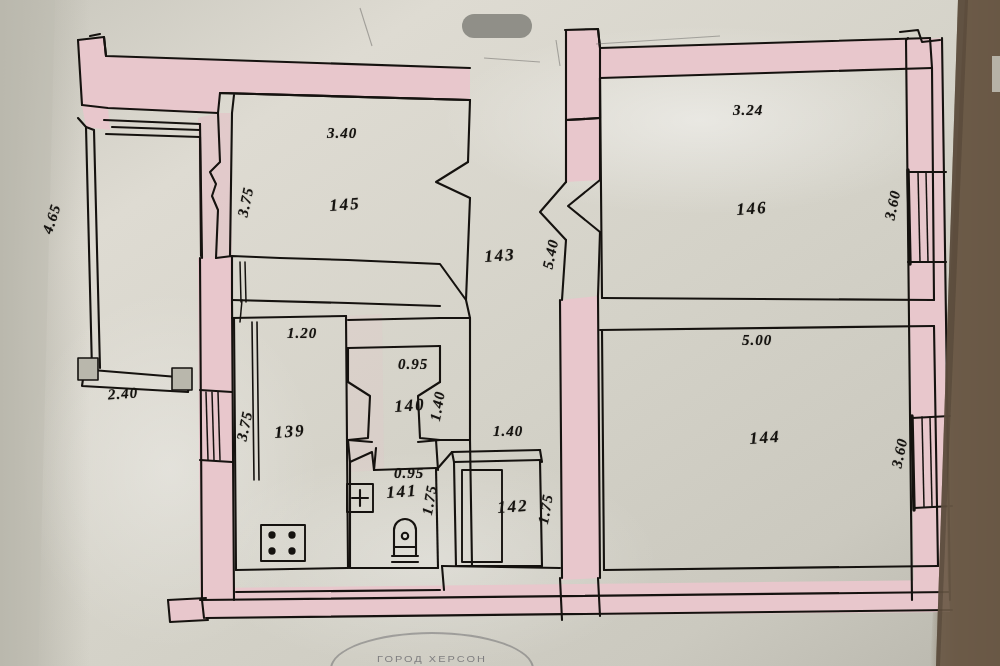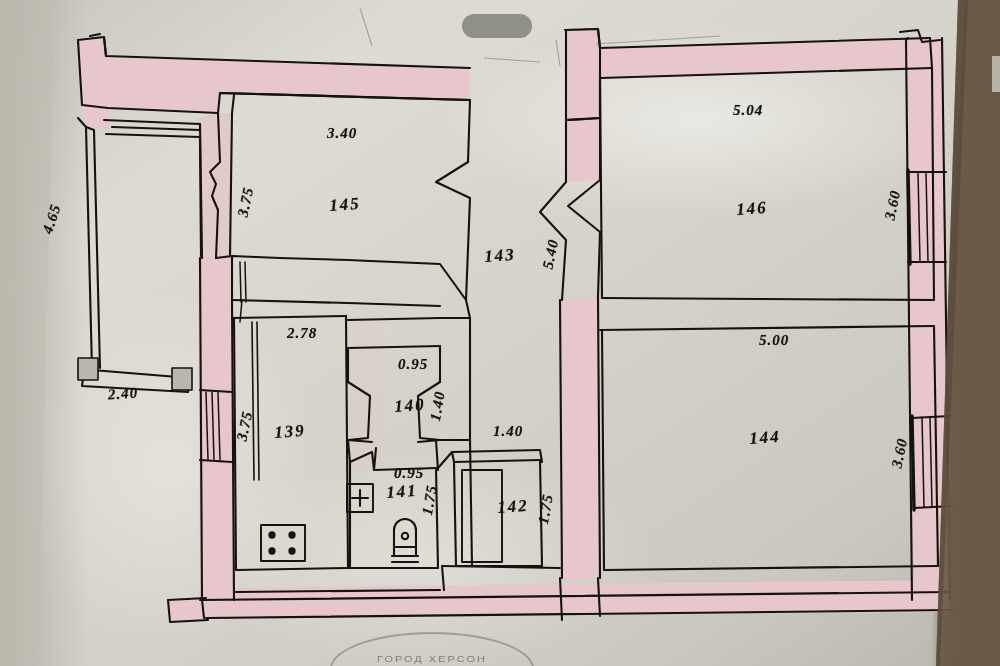--- a/index.html
+++ b/index.html
@@ -287,23 +287,23 @@
   </svg>
 
   <div id="redaction"></div>
 
   <div id="stamp">
     <span>ГОРОД ХЕРСОН</span>
   </div>
 
   <div id="labels">
       <div class="lbl dim" style="left: 342px; top: 110px; transform: translate(-50%, -50%) rotate(0deg); margin-top: 23px;">3.40</div>
-      <div class="lbl dim" style="left: 748px; top: 110px; transform: translate(-50%, -50%) rotate(0deg);">5.04</div>
-      <div class="lbl dim" style="left: 774px; top: 340px; transform: translate(-50%, -50%) rotate(0deg);">5.00</div>
-      <div class="lbl dim" style="left: 302px; top: 333px; transform: translate(-50%, -50%) rotate(0deg);">2.78</div>
+      <div class="lbl dim" style="left: 748px; top: 110px; transform: translate(-50%, -50%) rotate(0deg);">3.24</div>
+      <div class="lbl dim" style="left: 757px; top: 340px; transform: translate(-50%, -50%) rotate(0deg);">5.00</div>
+      <div class="lbl dim" style="left: 302px; top: 333px; transform: translate(-50%, -50%) rotate(0deg);">1.20</div>
       <div class="lbl dim" style="left: 413px; top: 364px; transform: translate(-50%, -50%) rotate(0deg);">0.95</div>
       <div class="lbl dim" style="left: 508px; top: 431px; transform: translate(-50%, -50%) rotate(0deg);">1.40</div>
       <div class="lbl dim" style="left: 409px; top: 473px; transform: translate(-50%, -50%) rotate(0deg);">0.95</div>
       <div class="lbl dim" style="left: 123px; top: 394px; transform: translate(-50%, -50%) rotate(-4deg);">2.40</div>
       <div class="lbl dim" style="left: 52px; top: 219px; transform: translate(-50%, -50%) rotate(-72deg);">4.65</div>
       <div class="lbl dim" style="left: 246px; top: 202px; transform: translate(-50%, -50%) rotate(-78deg);">3.75</div>
       <div class="lbl dim" style="left: 245px; top: 426px; transform: translate(-50%, -50%) rotate(-78deg);">3.75</div>
       <div class="lbl dim" style="left: 551px; top: 254px; transform: translate(-50%, -50%) rotate(-78deg);">5.40</div>
       <div class="lbl dim" style="left: 893px; top: 205px; transform: translate(-50%, -50%) rotate(-78deg);">3.60</div>
       <div class="lbl dim" style="left: 900px; top: 453px; transform: translate(-50%, -50%) rotate(-78deg);">3.60</div>

